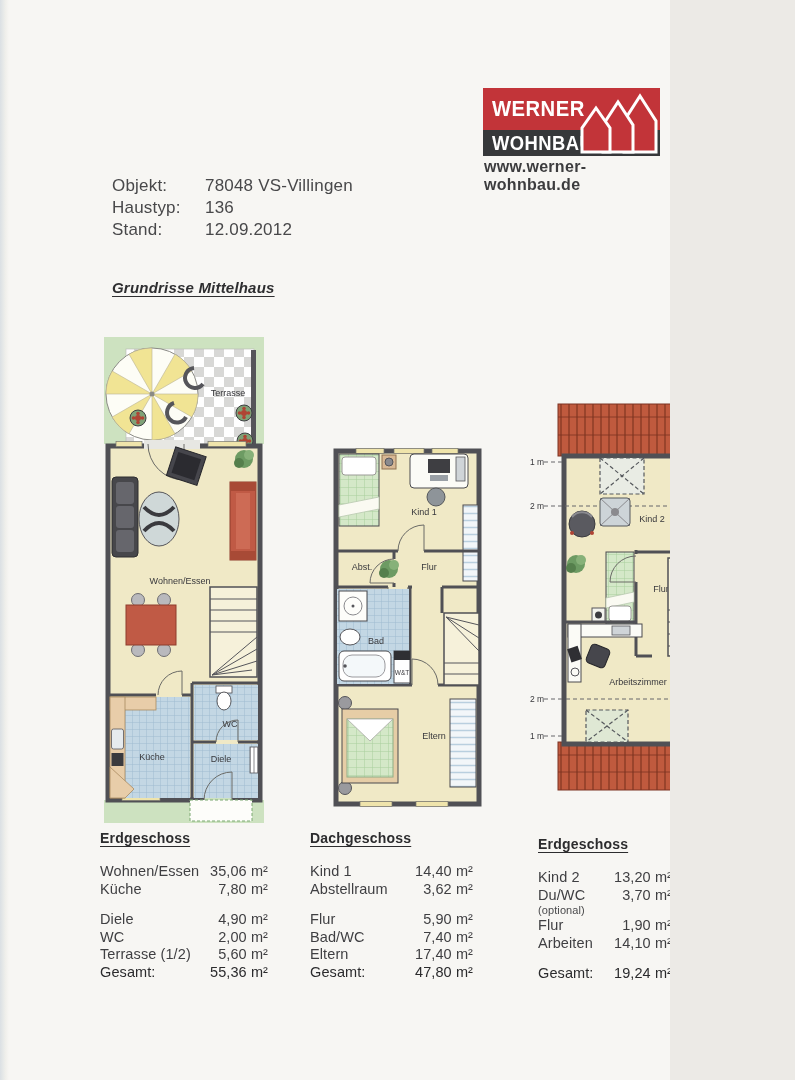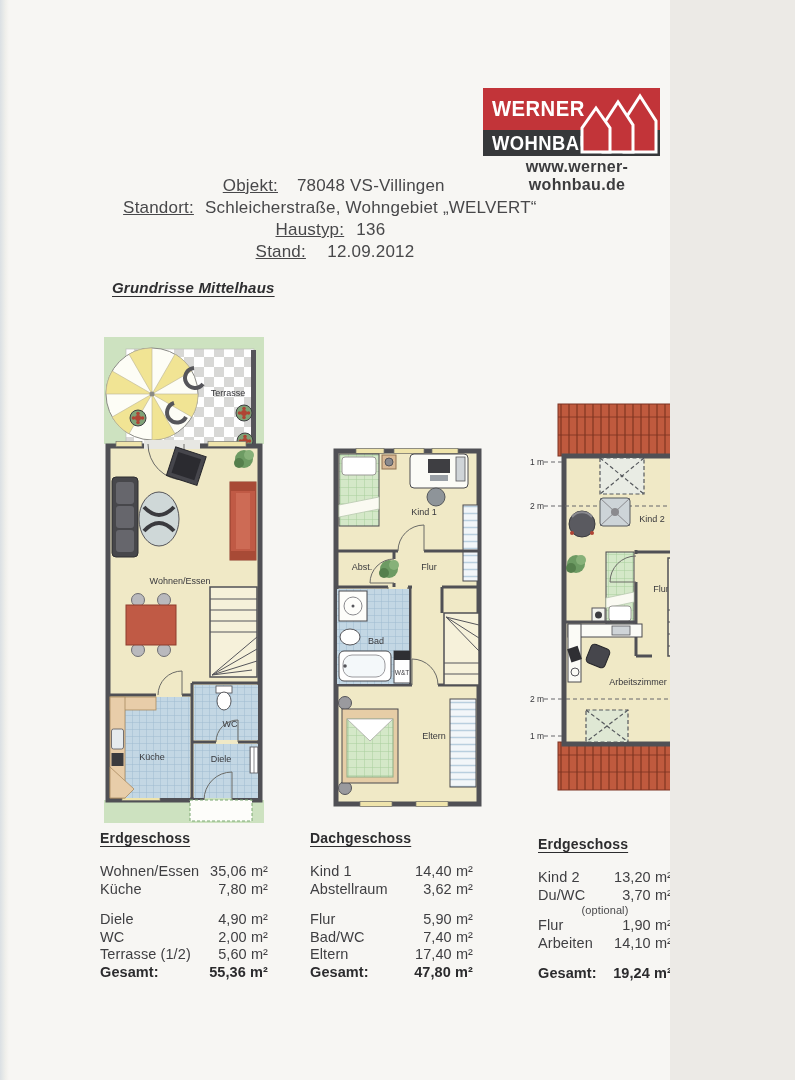--- a/index.html
+++ b/index.html
@@ -1,52 +1,52 @@
 <!DOCTYPE html>
 <html><head>
 <meta charset="utf-8">
 <style>
   html,body{margin:0;padding:0;background:#eceae6;}
   .page{position:relative;width:670px;height:1080px;background:#f7f6f3;overflow:hidden;
-        font-family:"Liberation Sans",sans-serif;text-align:center;}
+        font-family:"Liberation Sans",sans-serif;}
   .scan-edge{position:absolute;left:0;top:0;width:9px;height:100%;
         background:linear-gradient(90deg,#dbe0e4,#efefeb 60%,rgba(247,246,243,0));}
 
   
   .logo{position:absolute;left:483px;top:88px;width:177px;height:68px;}
   .logo-red{position:absolute;left:0;top:0;width:100%;height:42px;background:#c23439;}
   .logo-dark{position:absolute;left:0;top:42px;width:100%;height:26px;background:#36383a;}
   .logo-red span{position:absolute;left:9px;top:8px;color:#fff;font-weight:bold;font-size:22px;
         letter-spacing:.5px;transform:scaleX(.92);transform-origin:left;}
   .logo-dark span{position:absolute;left:9px;top:2px;color:#fff;font-weight:bold;font-size:20px;
         letter-spacing:.5px;transform:scaleX(.92);transform-origin:left;}
   .logo-houses{position:absolute;right:2px;top:2px;}
   .website{position:absolute;left:484px;top:158px;font-size:16px;font-weight:bold;color:#3c3c3e;
         letter-spacing:.3px;}
 
   
   .meta{position:absolute;left:112px;top:176px;font-size:17px;color:#48484a;letter-spacing:.2px;}
   .mrow{height:22px;}
-  .mlabel{display:inline-block;width:93px;text-decoration:underline;}
+  .mlabel{display:inline-block;width:93px;}
   .doc-heading{position:absolute;left:112px;top:279px;font-size:15px;font-weight:bold;color:#2e2e30;
         text-decoration:underline;text-underline-offset:3px;letter-spacing:.2px;font-style:italic;}
 
   
   .plan{position:absolute;}
   .plan text{font-family:"Liberation Sans",sans-serif;fill:#38383c;}
   .lbl{font-size:9px;}
   .lbl-s{font-size:6.5px;}
   .lbl-m{font-size:8.5px;}
 
   
   .floor-title{position:absolute;font-size:14px;font-weight:bold;color:#2c2c2e;
         text-decoration:underline;text-underline-offset:3px;letter-spacing:.2px;}
   .ftable{position:absolute;font-size:14.5px;color:#3f3f42;letter-spacing:.1px;}
   .trow{display:flex;justify-content:space-between;line-height:17.5px;}
-  .trow.total{font-weight:bold;color:#2b2b2d;}
+  .trow.total{font-weight:normal;color:#2b2b2d;}
   .tspacer{height:13px;}
   .tnote{font-size:11px;line-height:13px;color:#4a4a4c;}
 </style>
 </head>
 <body>
 
 <div class="page">
   <div class="scan-edge"></div>
 
   <svg width="0" height="0" style="position:absolute" aria-hidden="true">
@@ -92,23 +92,20 @@
       <path d="M4 62 L4 38 L18 18 L32 38 L32 62 Z" fill="#c23439" stroke="#ffffff" stroke-width="3"></path>
     </svg>
   </div>
   <div class="website">www.werner-wohnbau.de</div>
 
   <div class="meta">
     <div class="mrow">
       <span class="mlabel">Objekt:</span><span class="mvalue">78048 VS-Villingen</span>
     </div>
     <div class="mrow">
-      <span class="mlabel">Standort:</span><span class="mvalue">Schleicherstraße, Wohngebiet „WELVERT“</span>
-    </div>
-    <div class="mrow">
       <span class="mlabel">Haustyp:</span><span class="mvalue">136</span>
     </div>
     <div class="mrow">
       <span class="mlabel">Stand:</span><span class="mvalue">12.09.2012</span>
     </div>
   </div>
   <div class="doc-heading">Grundrisse Mittelhaus</div>
 
   <svg class="plan" style="left:104px;top:337px" width="160" height="486" viewBox="0 0 160 486">
 

